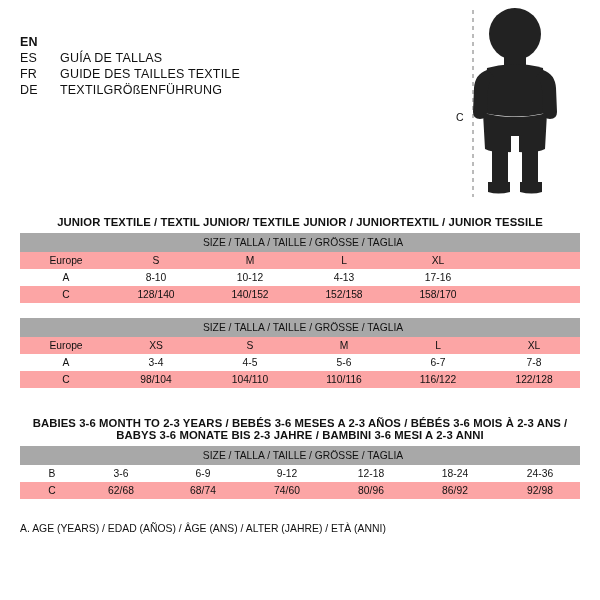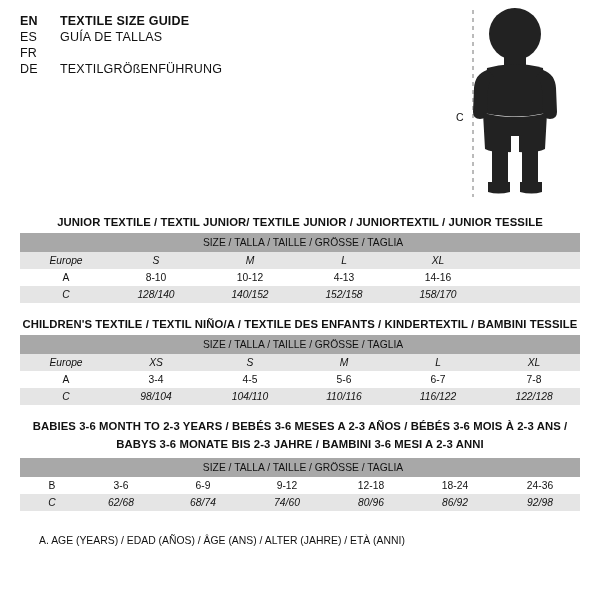--- a/index.html
+++ b/index.html
@@ -35,20 +35,21 @@
     color: #111;
   }
   .lang-title {
     font-size: 12.5px;
     letter-spacing: 0.2px;
     color: #111;
   }
   .header-row.first .lang-title,
   .header-row.first .lang-code {
     font-weight: bold;
+    margin-top: 21px;
   }
   .header-row.first .lang-title {
     font-weight: bold;
   }
 
   
   .figure-area {
     position: absolute;
     left: 440px;
     top: 6px;
@@ -74,21 +75,21 @@
     text-align: center;
   }
   .section-title {
     font-size: 11.3px;
     font-weight: bold;
     color: #111;
     margin-bottom: 5px;
     letter-spacing: 0.1px;
   }
   .section-title.multiline {
-    line-height: 18px;
+    line-height: 12px;
   }
   table.size-table {
     border-collapse: collapse;
     width: 560px;
     table-layout: fixed;
   }
   table.size-table td {
     font-size: 10.3px;
     color: #111;
     padding: 3px 0 3px 6px;
@@ -97,55 +98,53 @@
   }
   table.size-table tr.head-row td {
     background: #a8a8a8;
     font-size: 10.3px;
     color: #111;
     height: 15px;
     padding-top: 2px;
     padding-bottom: 2px;
   }
   table.size-table tr.shaded td {
-    background: #e5e5e5;
-    font-style: italic;
+    background: #fca5a5;
   }
   table.size-table tr.plain td {
     background: #ffffff;
   }
 
   
   .footnotes {
     position: absolute;
     left: 20px;
-    top: 533px;
+    top: 521px;
     width: 560px;
-    margin-left: 19px;
   }
   .footnote {
     font-size: 10.4px;
     color: #111;
     line-height: 15.5px;
   }
 </style>
 </head>
 <body>
 
 <div class="header">
   <div class="header-row first">
     <div class="lang-code">EN</div>
-    <div class="lang-title">TEXTILE SIZE GUIDE</div>
   </div>
   <div class="header-row">
     <div class="lang-code">ES</div>
     <div class="lang-title">GUÍA DE TALLAS</div>
   </div>
   <div class="header-row">
     <div class="lang-code">FR</div>
+    <div class="lang-title">GUIDE DES TAILLES TEXTILE</div>
   </div>
   <div class="header-row">
     <div class="lang-code">DE</div>
     <div class="lang-title">TEXTILGRÖßENFÜHRUNG</div>
   </div>
 </div>
 
 <div class="figure-area">
   <svg width="150" height="195" viewBox="0 0 150 195">
 
@@ -195,37 +194,36 @@
         <td>M</td>
         <td>L</td>
         <td>XL</td>
         <td></td>
       </tr>
       <tr class="plain">
         <td>A</td>
         <td>8-10</td>
         <td>10-12</td>
         <td>4-13</td>
-        <td>14-16</td>
+        <td>17-16</td>
         <td></td>
       </tr>
       <tr class="shaded">
         <td>C</td>
         <td>128/140</td>
         <td>140/152</td>
         <td>152/158</td>
         <td>158/170</td>
         <td></td>
       </tr>
     </tbody>
   </table>
 </div>
 
 <div class="section" style="top:318px;">
-  <div class="section-title">CHILDREN'S TEXTILE / TEXTIL NIÑO/A / TEXTILE DES ENFANTS / KINDERTEXTIL / BAMBINI TESSILE</div>
   <table class="size-table">
     <colgroup>
       <col style="width:86px">
         <col style="width:94px">
         <col style="width:94px">
         <col style="width:94px">
         <col style="width:94px">
         <col style="width:98px">
     </colgroup>
     <tbody>

